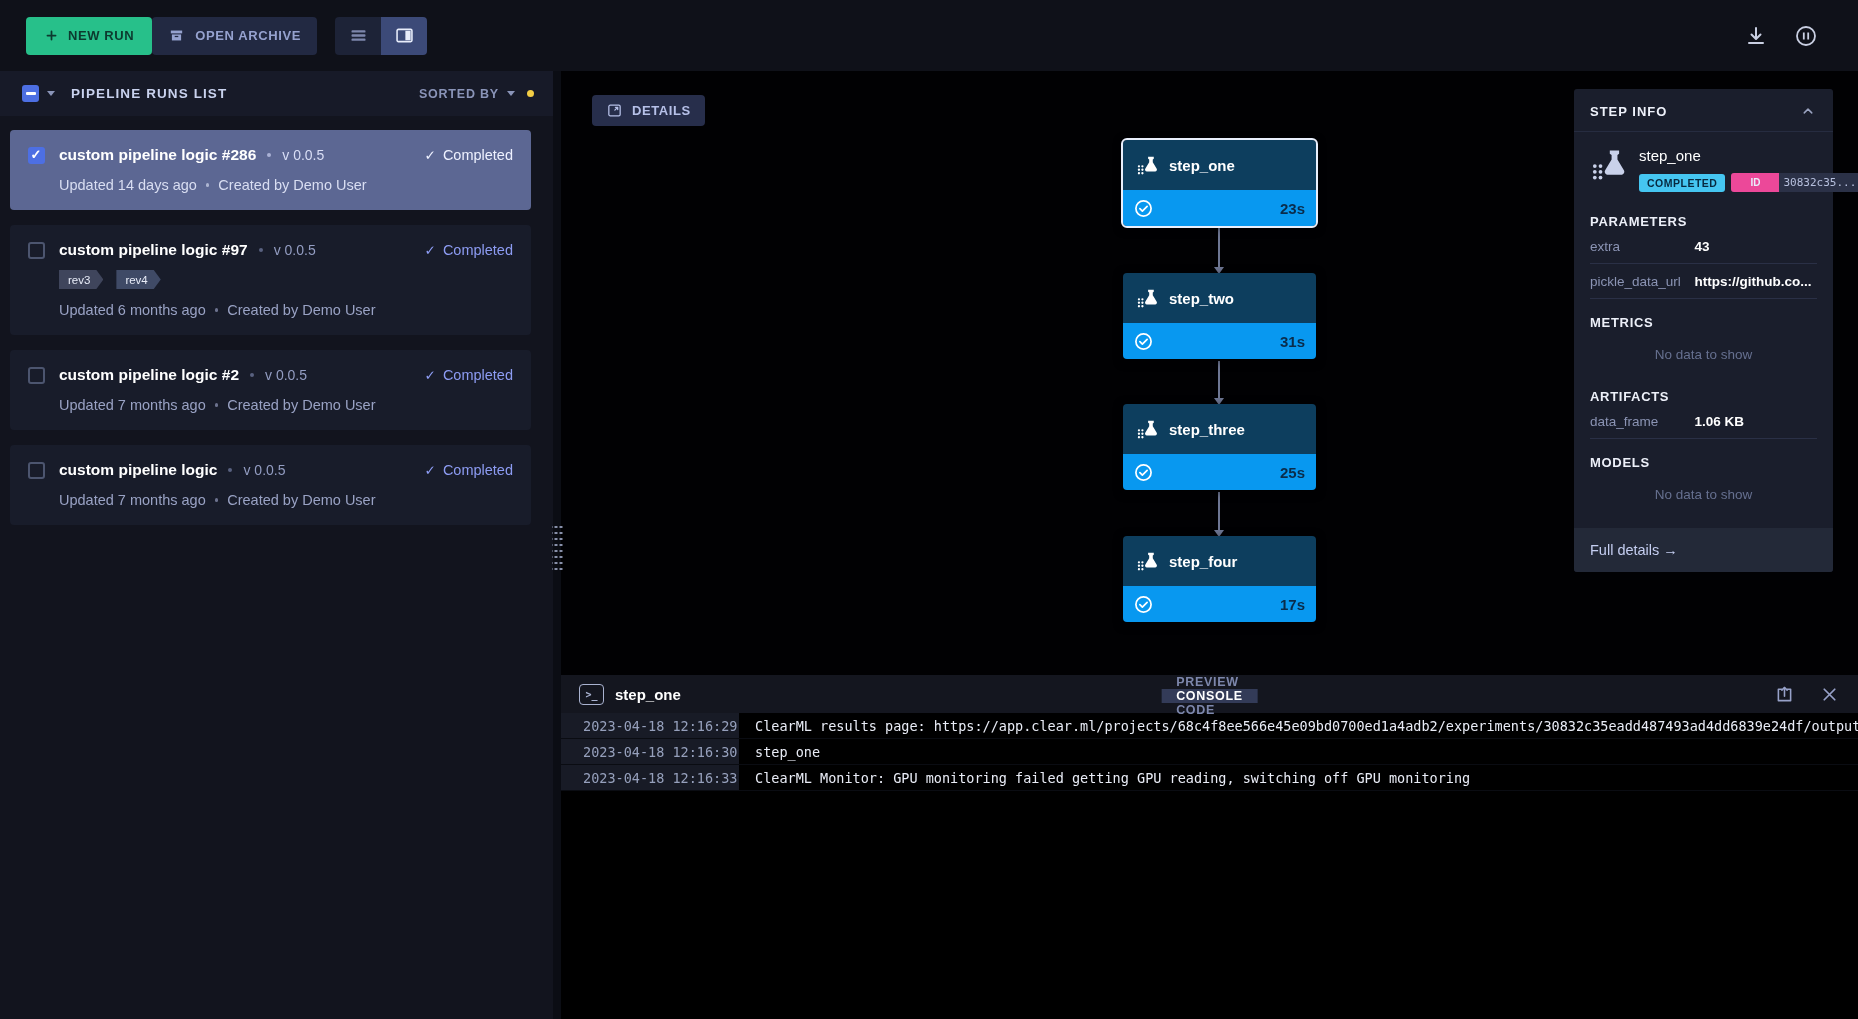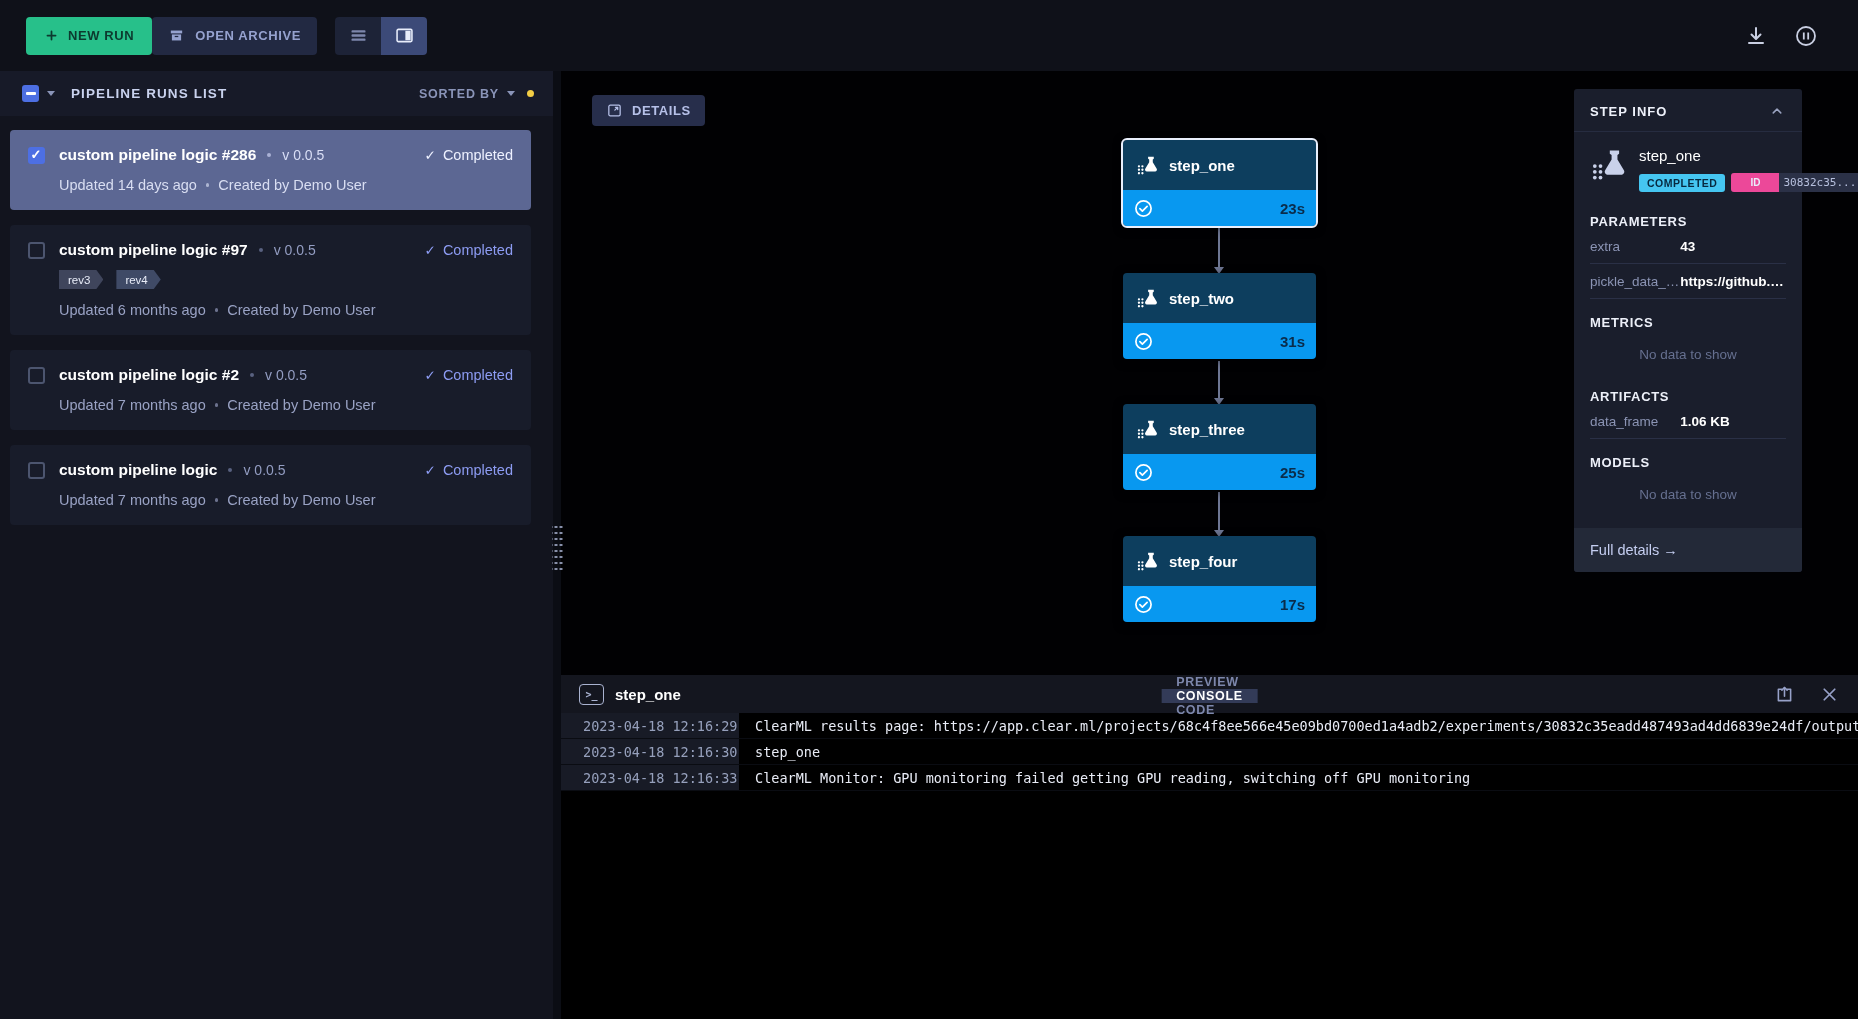--- a/index.html
+++ b/index.html
@@ -91,21 +91,21 @@
   .node-bar { height:36px; background:#0898f0; display:flex; align-items:center; padding:0 11px; }
   .node-bar .ic { width:19px; height:19px; }
   .node-duration { margin-left:auto; color:#0a2c4b; font-size:15px; font-weight:700; }
 
   .edge { position:absolute; left:657px; width:2px; background:#6e7794; }
   .edge::after { content:""; position:absolute; bottom:-6px; left:-4px;
                  border-left:5px solid transparent; border-right:5px solid transparent;
                  border-top:7px solid #6e7794; }
 
   
-  .step-info { position:absolute; left:1574px; top:89px; width:228px; background:#1a1e2c;
+  .step-info { position:absolute; left:1574px; top:89px; width:259px; background:#1a1e2c;
                border-radius:3px; color:#dfe5f4; z-index:5; }
   .si-header { display:flex; align-items:center; justify-content:space-between;
                padding:13px 16px 11px; border-bottom:1px solid #262c40; }
   .si-title { font-size:13px; font-weight:700; letter-spacing:1px; color:#eef1fa; }
   .si-header .ic { width:18px; height:18px; color:#9aa3c0; cursor:pointer; }
   .si-top { display:flex; gap:13px; padding:14px 16px 2px; }
   .si-top .step-ic { width:36px; height:36px; color:#c9d1ea; flex:0 0 36px; }
   .si-step-name { font-size:15px; color:#fff; margin:1px 0 9px; }
   .si-badges { display:flex; gap:6px; align-items:center; }
   .badge-completed { background:#45c6f1; color:#07293f; font-size:10.5px; font-weight:700;

